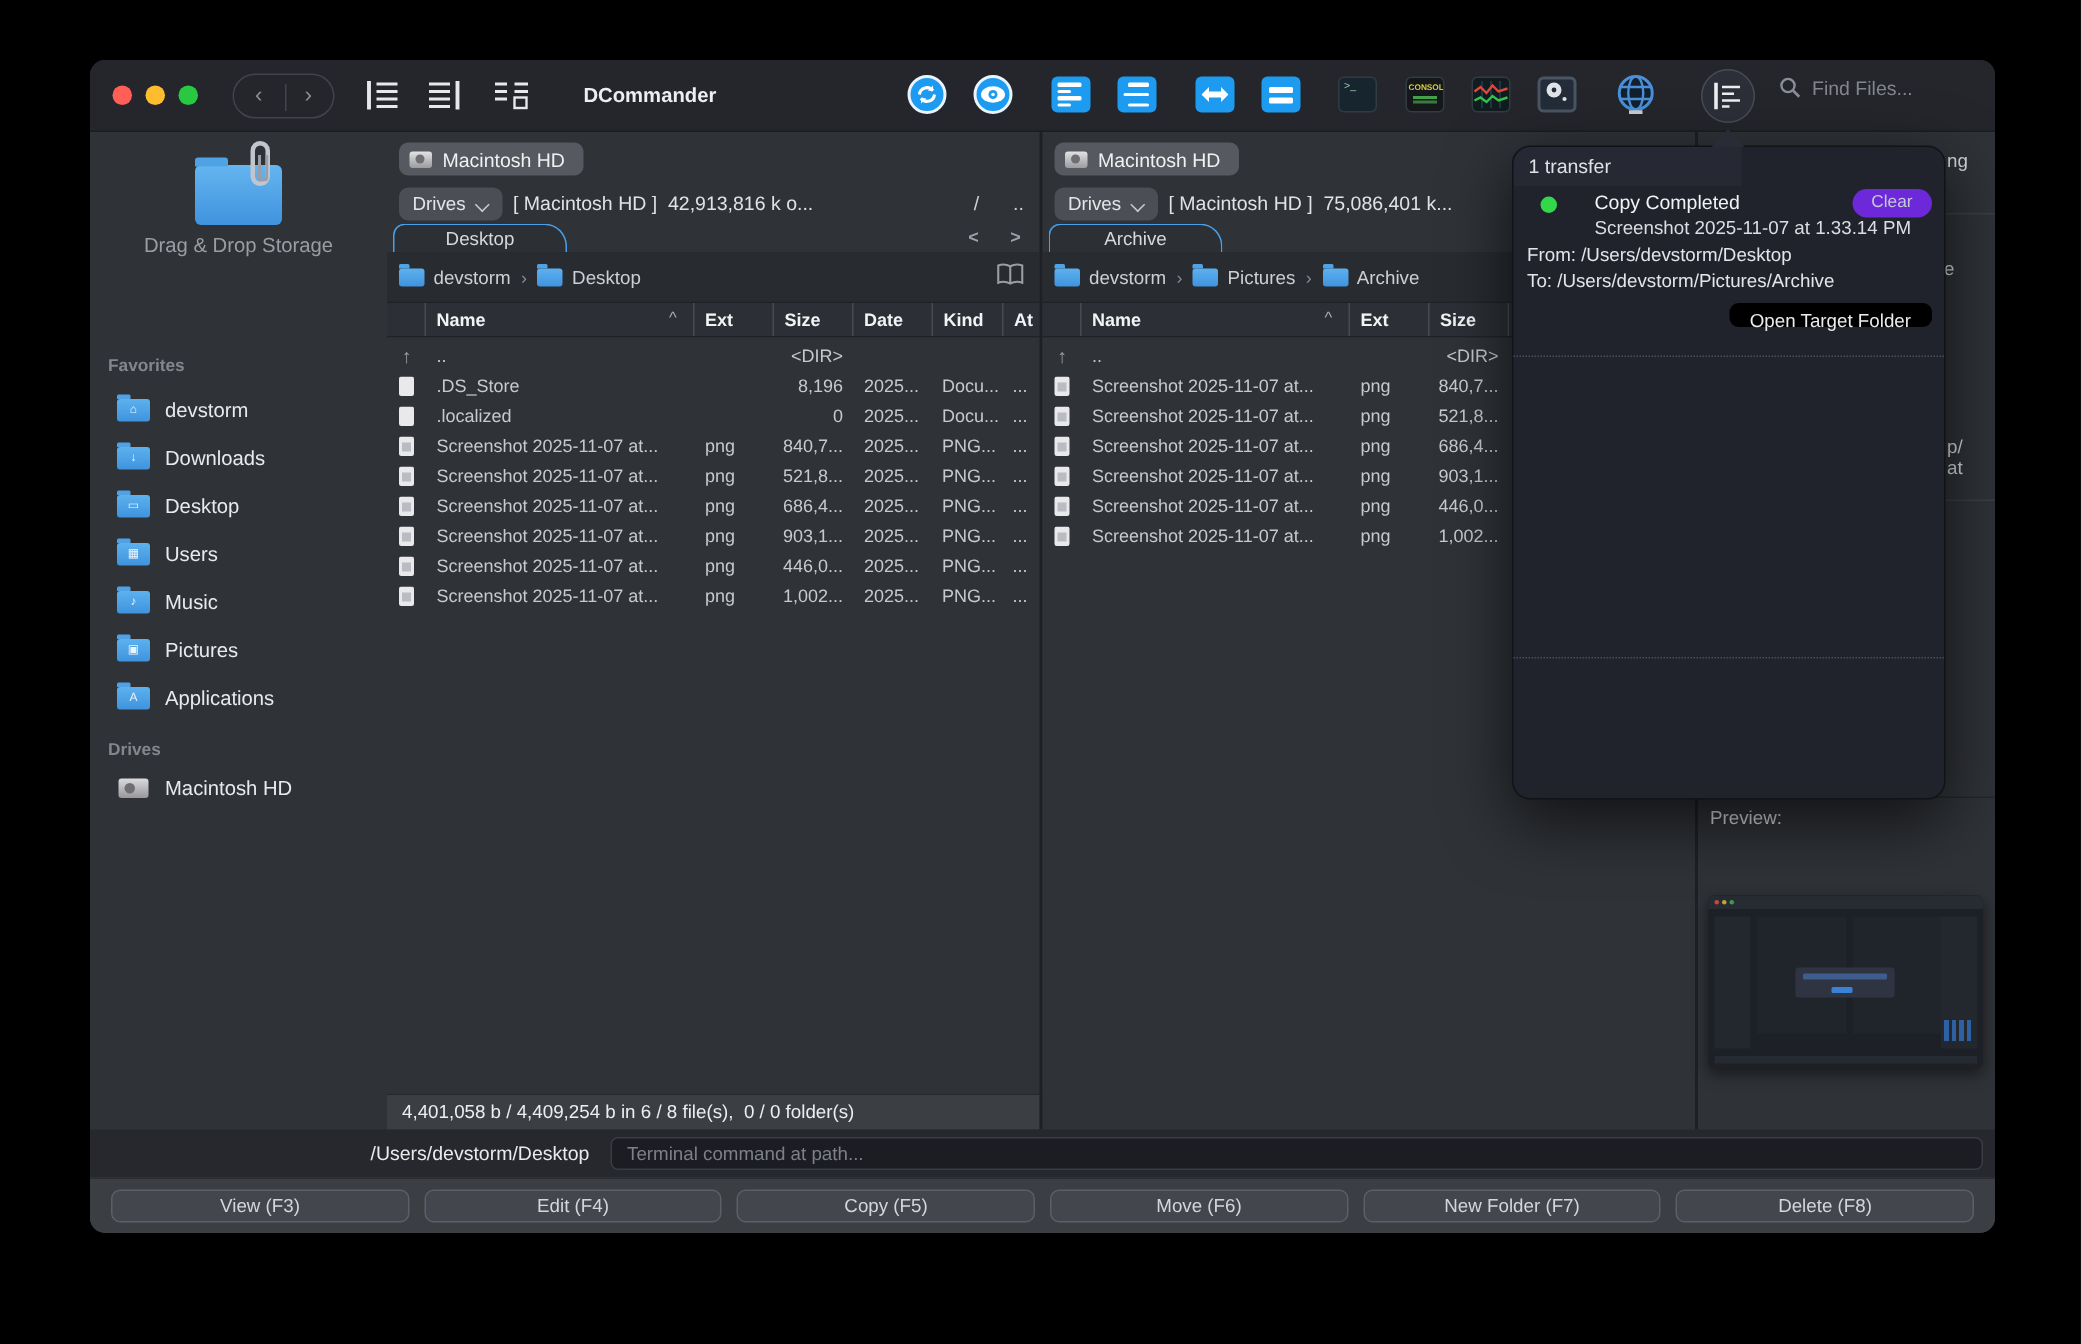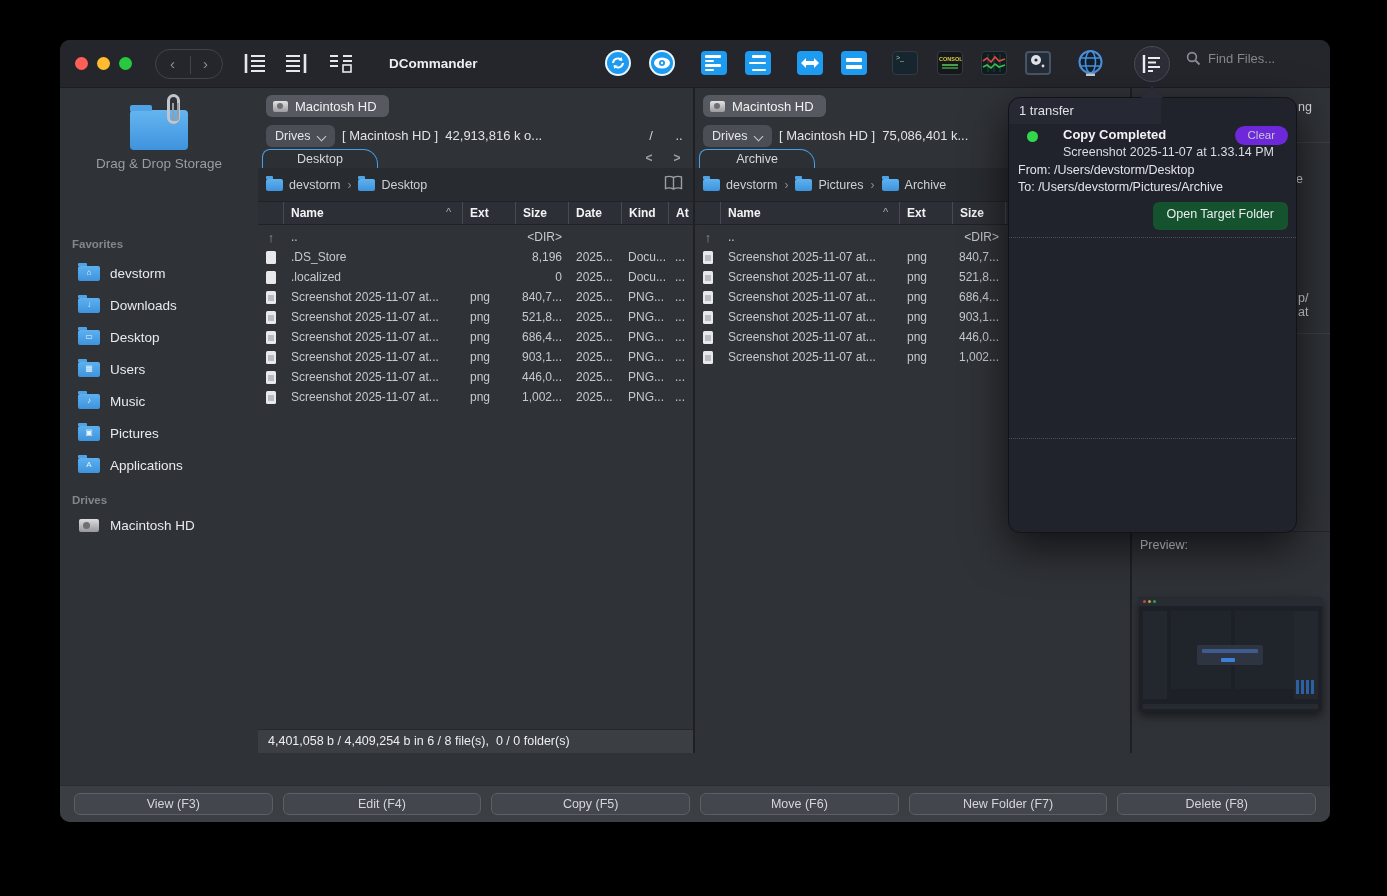--- a/index.html
+++ b/index.html
@@ -104,26 +104,26 @@
   .th-grid { position:absolute; right:6px; bottom:18px; width:20px; height:14px; background:repeating-linear-gradient(90deg,#2f6fc0 0 3px,transparent 3px 5px); opacity:.8; }
   .th-foot { position:absolute; left:4px; bottom:3px; width:175px; height:5px; background:#262a31; }
 
   
   .popup { position:absolute; left:1008px; top:97px; width:289px; height:436px; background:#20222c; border:1px solid #121318; border-radius:12px; box-shadow:0 14px 44px rgba(0,0,0,.65); z-index:50; }
   .popup-arrow { position:absolute; left:1141px; top:86px; width:0; height:0; border-left:11px solid transparent; border-right:11px solid transparent; border-bottom:12px solid #2a2c35; z-index:51; }
   .pp-head { position:absolute; left:0; top:0; width:100%; height:26px; display:flex; border-radius:12px 12px 0 0; overflow:hidden;flex-direction:column; }
   .pp-tab1 { width:152px; background:#262834; color:#dfe1e6; font-size:13px; line-height:26px; padding-left:10px; }
   .pp-tab2 { flex:1; background:#41444e; color:#eceef2; font-size:13px; line-height:26px; text-align:center; }
   .pp-dot { position:absolute; left:18px; top:33px; width:11px; height:11px; border-radius:50%; }
-  .pp-title { position:absolute; left:54px; top:29px; color:#f2f3f6; font-size:13px; font-weight:bold; }
+  .pp-title { position:absolute; left:54px; top:29px; color:#f2f3f6; font-size:13px; font-weight:normal; }
   .pp-clear { position:absolute; right:8px; top:28px; height:19px; background:#6d28d9; border-radius:10px; color:#c5c9d6; font-size:11.5px; line-height:19px; padding:0 13px; }
   .pp-file { position:absolute; left:54px; top:47px; width:232px; color:#dadde3; font-size:12.5px; white-space:nowrap; overflow:hidden; }
   .pp-from { position:absolute; left:9px; top:65px; color:#e3e5ea; font-size:12.5px; }
   .pp-to { position:absolute; left:9px; top:82px; color:#e3e5ea; font-size:12.5px; }
-  .pp-open { position:absolute; right:8px; top:104px; height:28px; background:#14532d; border-radius:6px; color:#eaecf0; font-size:12.5px; line-height:24px; padding:0 14px; }
+  .pp-open { position:absolute; right:8px; top:104px; height:16px; background:#000000; border-radius:6px; color:#eaecf0; font-size:12.5px; line-height:24px; padding:0 14px; }
   .pp-dotline { position:absolute; left:0; width:100%; border-top:1px dotted #4a4e5a; }
 
   
   .termbar { position:absolute; left:0; top:713px; width:1270px; height:32px; background:#26282d; }
   .termpath { position:absolute; left:187px; top:0; line-height:32px; color:#e8eaec; font-size:13px; }
   .terminput { position:absolute; left:347px; top:5px; width:915px; height:22px; background:#1b1d23; border:1px solid #3a3d45; border-radius:5px; color:#d0d3d8; font-size:12.5px; padding:0 10px; outline:none; font-family:"Liberation Sans",sans-serif; }
   .terminput::placeholder { color:#7d8088; }
   .funcbar { position:absolute; left:0; top:745px; width:1270px; height:37px; background:#3b3e43; border-top:1px solid #2a2c31; display:flex; gap:10px; padding:7px 14px 0; }
   .funcbar button { flex:1; height:22px; background:#43464c; border:1px solid #5c5f66; border-radius:6px; color:#d4d6da; font-size:12.5px; font-family:"Liberation Sans",sans-serif; }
 
@@ -669,20 +669,24 @@
       <div class="th-side"></div>
       <div class="th-pane" style="left:32px"></div>
       <div class="th-pane" style="left:96px"></div>
       <div class="th-right"></div>
       <div class="th-dialog"></div>
       <div class="th-grid"></div>
       <div class="th-foot"></div>
     </div>
   </div>
 
+<div class="termbar">
+      <span class="termpath">/Users/devstorm/Desktop</span>
+      <input class="terminput" type="text" placeholder="Terminal command at path..." style="">
+    </div>
     <div class="funcbar">
       <button>View (F3)</button>
       <button>Edit (F4)</button>
       <button>Copy (F5)</button>
       <button>Move (F6)</button>
       <button>New Folder (F7)</button>
       <button>Delete (F8)</button>
     </div>
   </div>
 

